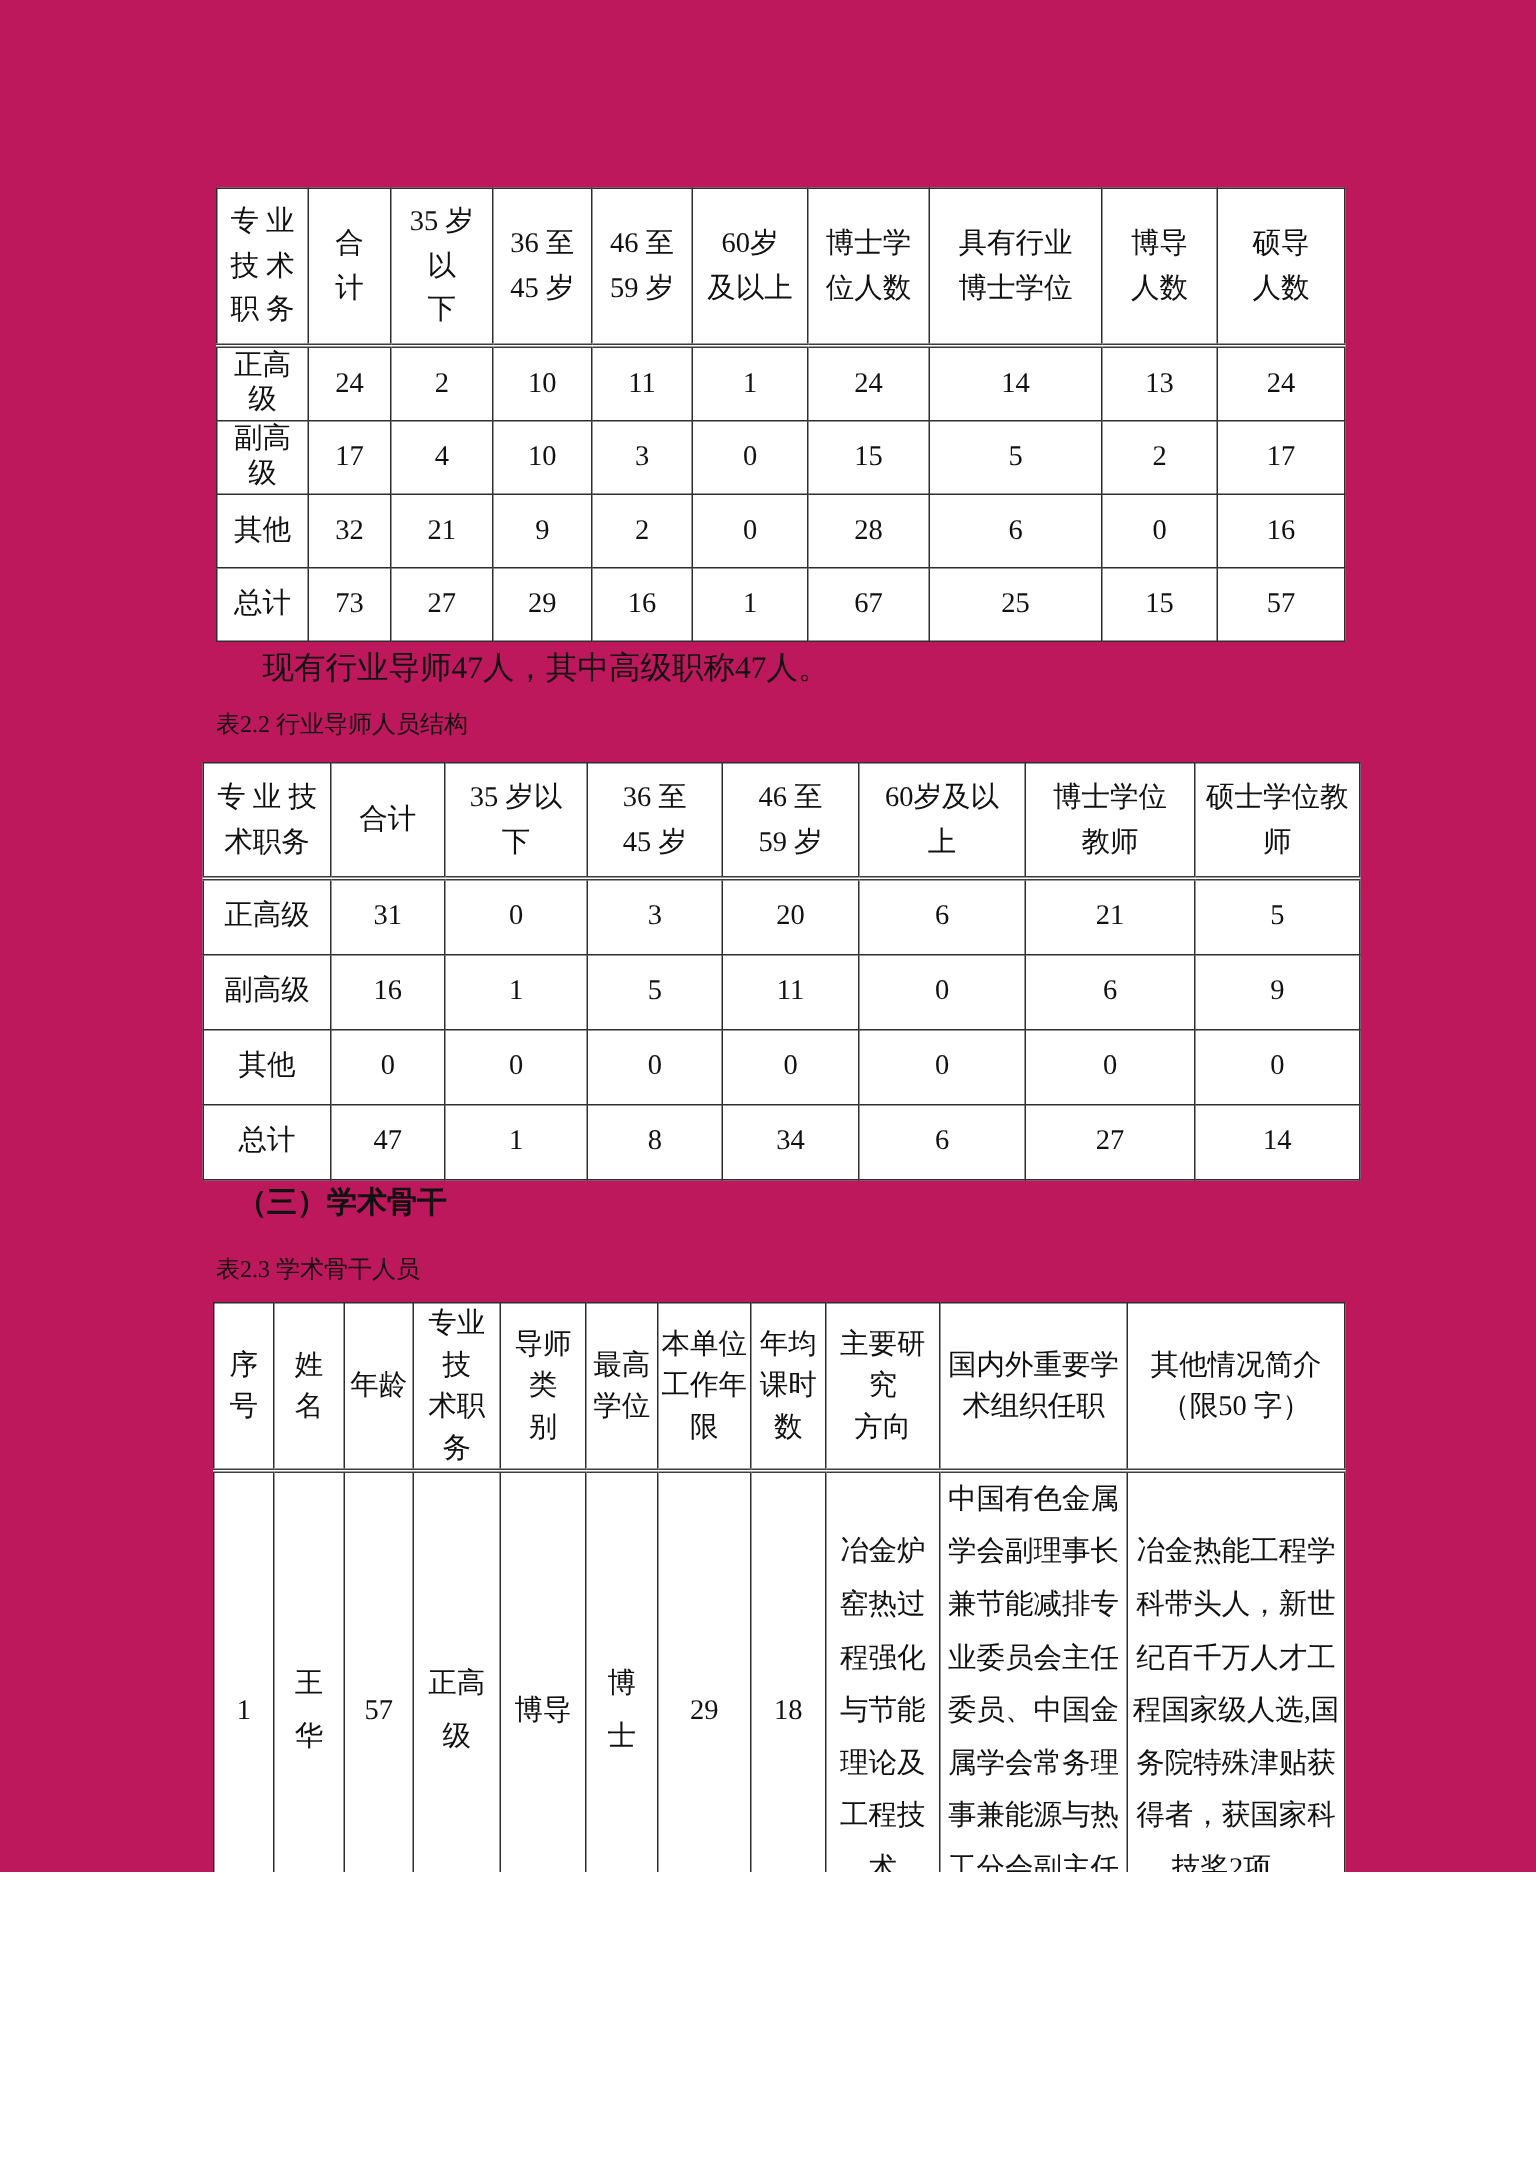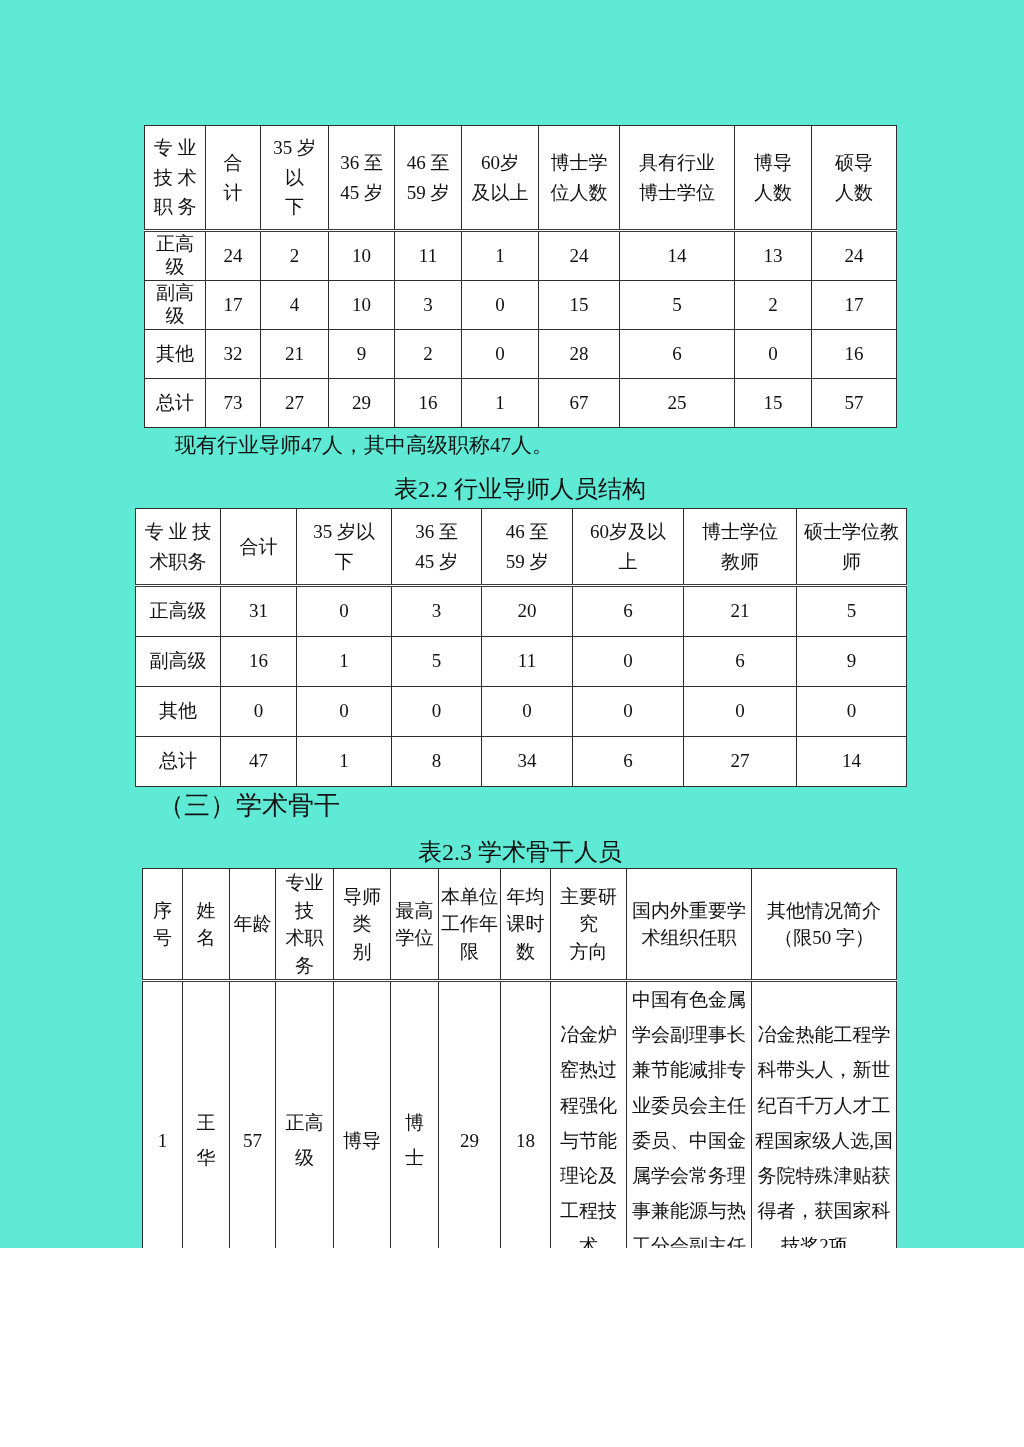--- a/index.html
+++ b/index.html
@@ -4,21 +4,21 @@
 <style>
   html, body {
     margin: 0;
     padding: 0;
     background: #ffffff;
   }
   .page {
     position: relative;
     width: 1024px;
     height: 1248px;
-    background: #5eead4;
+    background: #be185d;
     font-family: "Liberation Serif", "DejaVu Serif", serif;
     color: #111111;
     overflow: hidden;
   }
   table {
     position: absolute;
     border-collapse: collapse;
     table-layout: fixed;
     background: #ffffff;
   }
@@ -57,31 +57,30 @@
     margin: 0;
     padding-left: 39px;
     font-size: 21px;
     line-height: 1.3;
     white-space: nowrap;
   }
   .caption {
     position: absolute;
     left: 144px;
     width: 752px;
-    text-align: center;
-    font-size: 24px;
+    font-size: 16px;
   }
   #cap22 { top: 473px; }
   #cap23 { top: 836px; }
   .section-heading {
     position: absolute;
     top: 788px;
     left: 158px;
-    font-size: 26px;
-    font-weight: normal;
+    font-size: 20px;
+    font-weight: bold;
   }
   .page-number {
     position: absolute;
     top: 1308px;
     left: 0;
     width: 1024px;
     text-align: center;
     font-size: 15px;
     font-weight: bold;
   }

